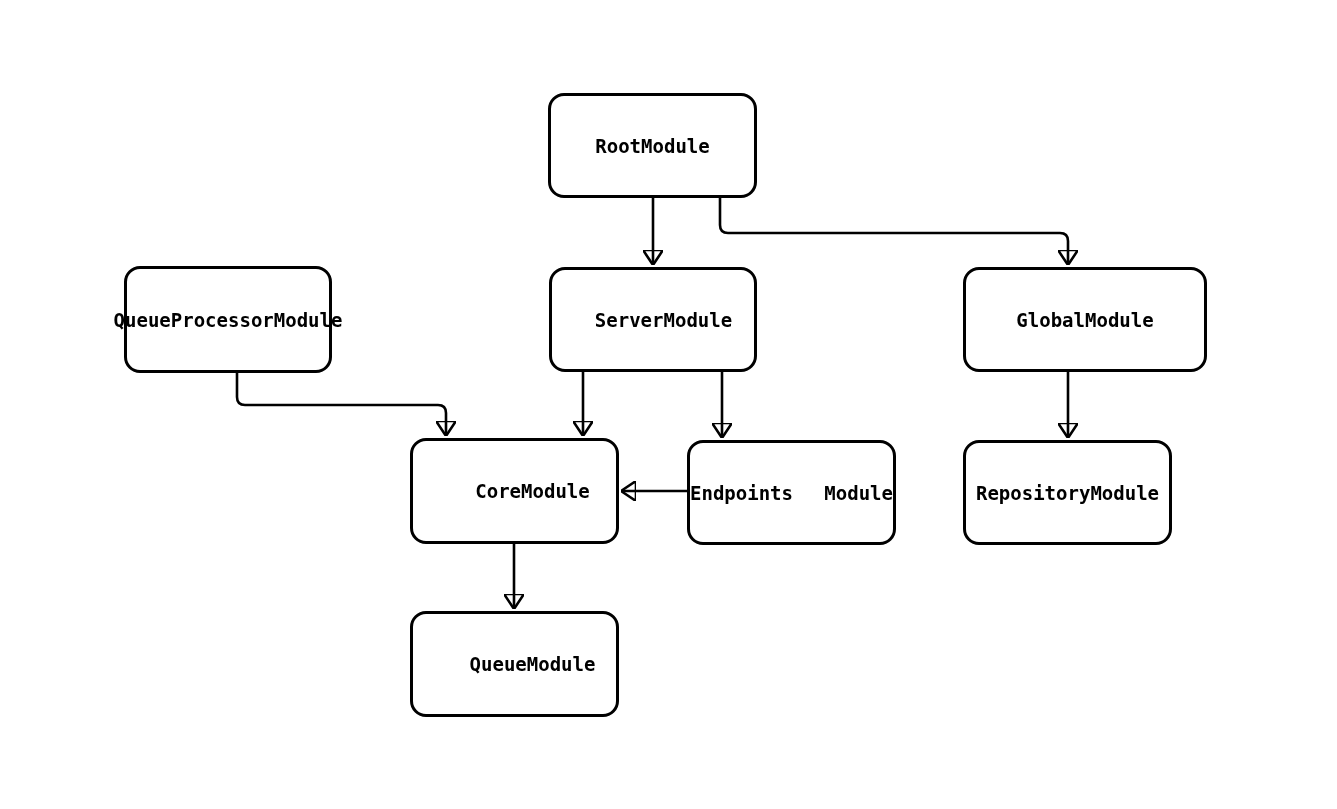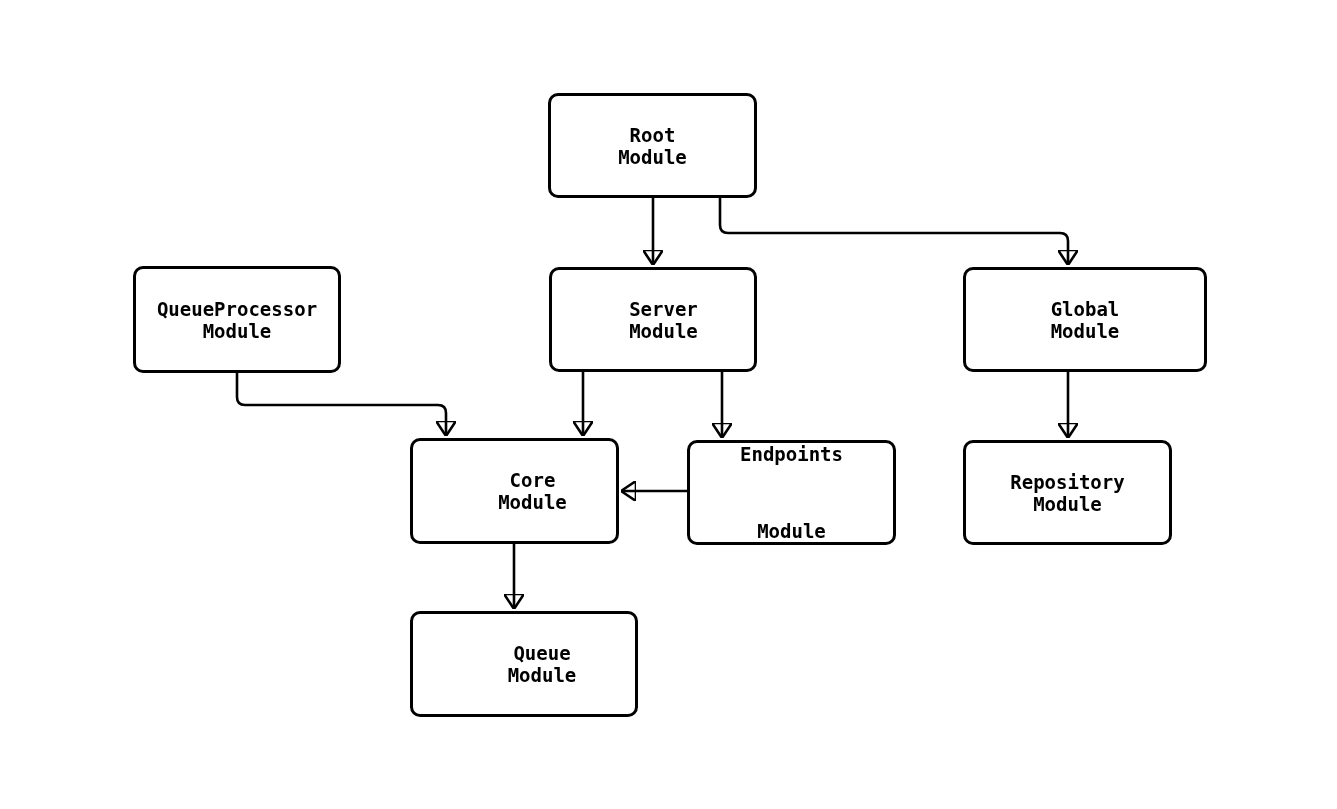--- a/index.html
+++ b/index.html
@@ -25,23 +25,22 @@
   .edges-layer path {
     fill: none;
     stroke: #000000;
     stroke-width: 2.6;
   }
   .node {
     position: absolute;
     box-sizing: border-box;
     background: #ffffff;
     border: 3px solid #000000;
-    border-radius: 10px;
+    border-radius: 16px;
     display: flex;
-    flex-direction: column;
     align-items: center;
     justify-content: center;
     text-align: center;
     font-weight: bold;
     font-size: 19px;
     line-height: 22px;
     color: #000000;
   }
   .node span {
     display: block;
@@ -68,21 +67,21 @@
     <path d="M 687 491 L 622 491" marker-end="url(#arrowhead)"></path>
     <path d="M 1068 372 L 1068 437" marker-end="url(#arrowhead)"></path>
     <path d="M 514 544 L 514 608" marker-end="url(#arrowhead)"></path>
   </svg>
 
   <div class="node" style="left:548px; top:93px; width:209px; height:105px;">
     <span>Root</span>
     <span>Module</span>
   </div>
 
-  <div class="node" style="left:133px; top:266px; width:208px; height:107px;text-align:right;">
+  <div class="node" style="left:124px; top:266px; width:208px; height:107px;text-align:right;">
     <span>QueueProcessor</span>
     <span>Module</span>
   </div>
 
   <div class="node" style="left:549px; top:267px; width:208px; height:105px;padding-left:21px;">
     <span>Server</span>
     <span>Module</span>
   </div>
 
   <div class="node" style="left:963px; top:267px; width:244px; height:105px;">
@@ -98,18 +97,18 @@
   <div class="node" style="left:687px; top:440px; width:209px; height:105px;justify-content:space-between;">
     <span>Endpoints</span>
     <span>Module</span>
   </div>
 
   <div class="node" style="left:963px; top:440px; width:209px; height:105px;">
     <span>Repository</span>
     <span>Module</span>
   </div>
 
-  <div class="node" style="left:410px; top:611px; width:228px; height:106px;padding-left:36px;">
+  <div class="node" style="left:410px; top:611px; width:209px; height:106px;padding-left:36px;">
     <span>Queue</span>
     <span>Module</span>
   </div>
 
 </div>
 
 </body></html>

